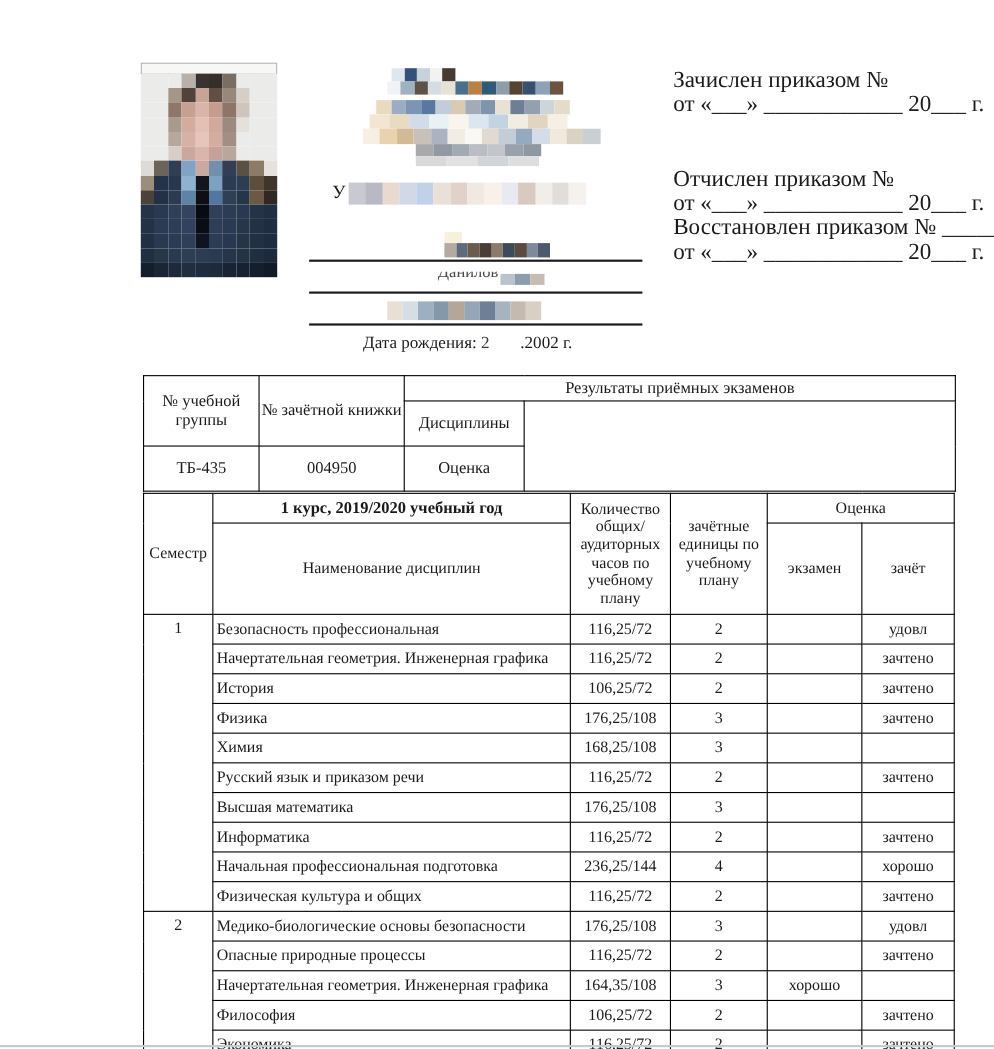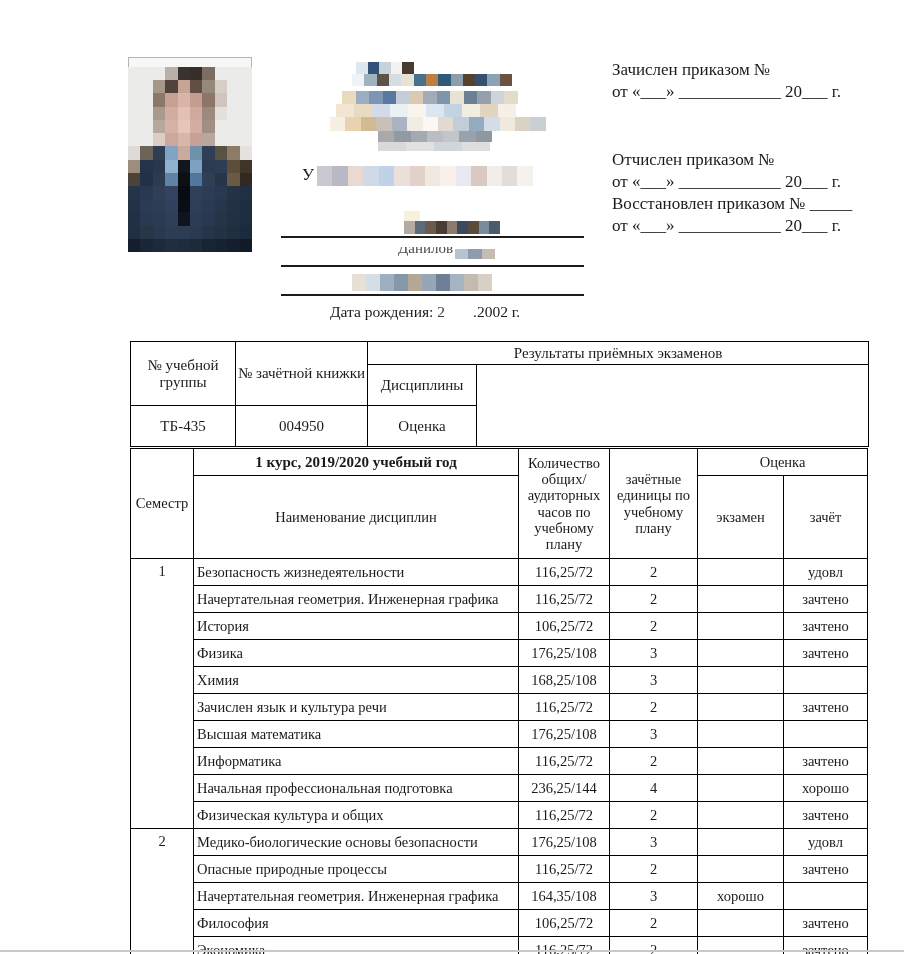--- a/index.html
+++ b/index.html
@@ -21,21 +21,21 @@
 
   
   .nline{position:absolute;height:0;border-top:2px solid #1c1c1c;}
   .half-name{position:absolute;left:398px;top:247px;height:10px;overflow:hidden;color:#4a4a4a;font-size:15px;}
   .half-name .inner{margin-top:-7px;}
 
   .dob{position:absolute;left:330px;top:303px;font-size:15.5px;display:flex;align-items:center;}
   .dob .tile{display:inline-block;height:12px;margin-top:1px;}
 
   
-  .rb{position:absolute;left:612px;width:292px;font-size:17px;white-space:nowrap;}
+  .rb{position:absolute;left:612px;width:292px;font-size:21px;white-space:nowrap;}
 
   
   table{border-collapse:collapse;table-layout:fixed;position:absolute;left:130px;font-size:15px;}
   td{border:1px solid #000;text-align:center;vertical-align:middle;padding:0;overflow:hidden;}
   .t1{top:341px;width:738px;}
   .t1 .h22 td{height:22px;}
   .t1 .h40 td{height:40px;}
   .t2{top:448px;width:737px;}
   .t2 .hr1 td{height:26px;}
   .t2 .hr2 td{height:82px;}
@@ -420,21 +420,21 @@
       </tr>
       <tr class="hr2">
         <td>Наименование дисциплин</td>
         <td>экзамен</td>
         <td>зачёт</td>
       </tr>
     </thead>
     <tbody>
         <tr>
           <td rowspan="10" class="c-sem">1</td>
-          <td class="c-disc">Безопасность жизнедеятельности</td>
+          <td class="c-disc">Безопасность профессиональная</td>
           <td class="c-num">116,25/72</td>
           <td class="c-num">2</td>
           <td class="c-num"></td>
           <td class="c-num">удовл</td>
         </tr>
         <tr>
           <td class="c-disc">Начертательная геометрия. Инженерная графика</td>
           <td class="c-num">116,25/72</td>
           <td class="c-num">2</td>
           <td class="c-num"></td>
@@ -455,21 +455,21 @@
           <td class="c-num">зачтено</td>
         </tr>
         <tr>
           <td class="c-disc">Химия</td>
           <td class="c-num">168,25/108</td>
           <td class="c-num">3</td>
           <td class="c-num"></td>
           <td class="c-num"></td>
         </tr>
         <tr>
-          <td class="c-disc">Зачислен язык и культура речи</td>
+          <td class="c-disc">Русский язык и приказом речи</td>
           <td class="c-num">116,25/72</td>
           <td class="c-num">2</td>
           <td class="c-num"></td>
           <td class="c-num">зачтено</td>
         </tr>
         <tr>
           <td class="c-disc">Высшая математика</td>
           <td class="c-num">176,25/108</td>
           <td class="c-num">3</td>
           <td class="c-num"></td>

